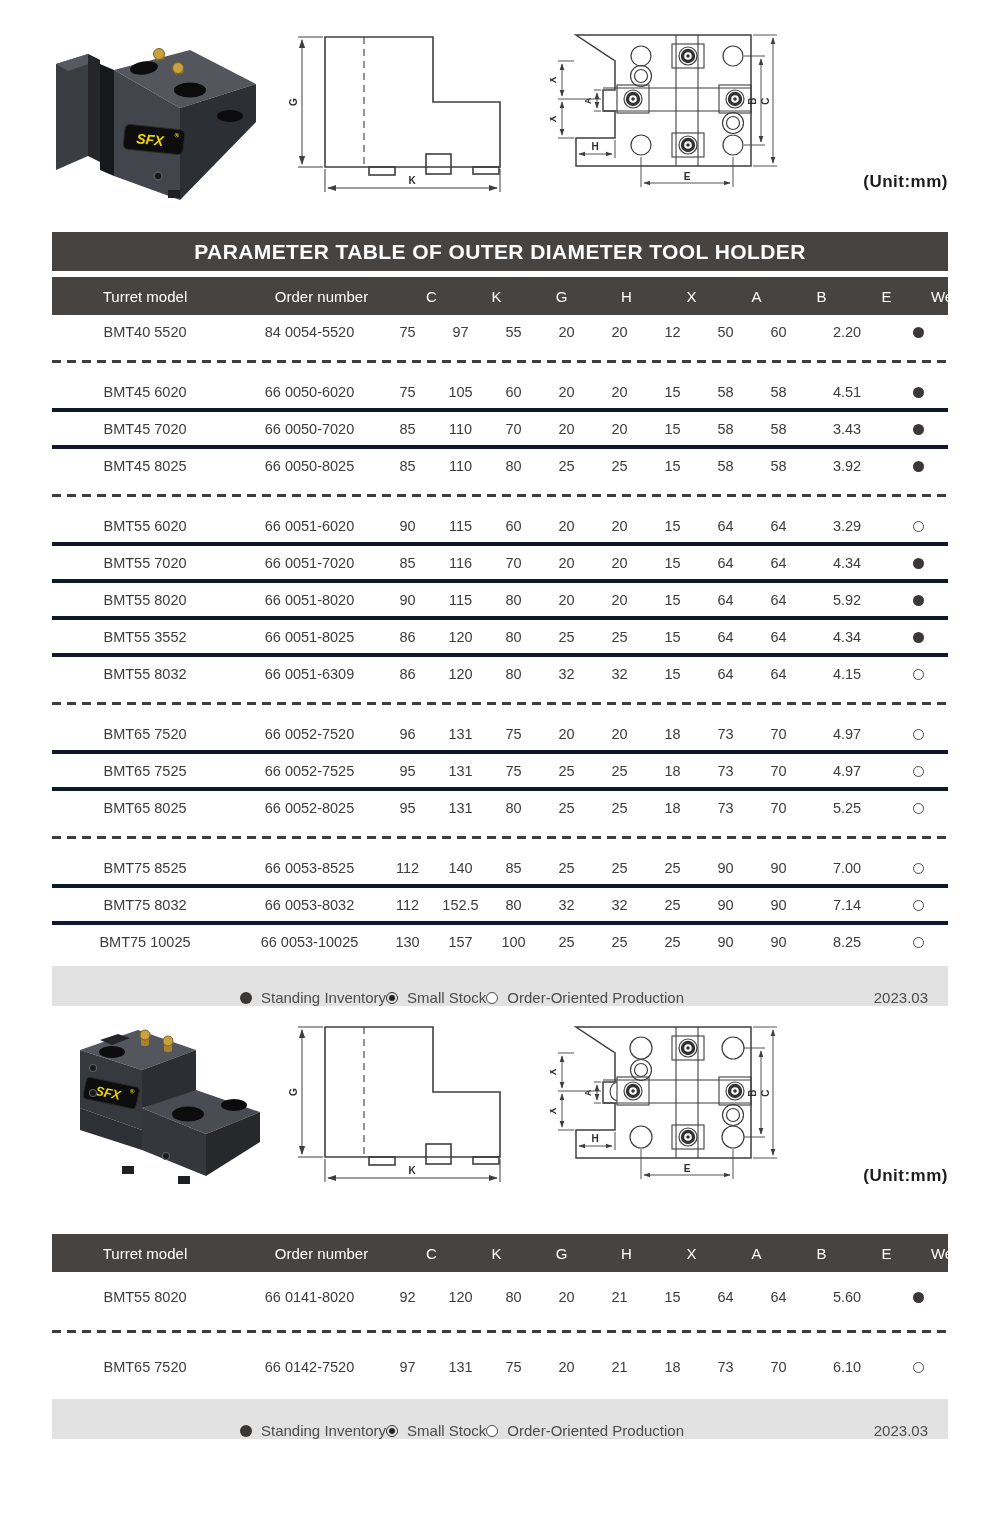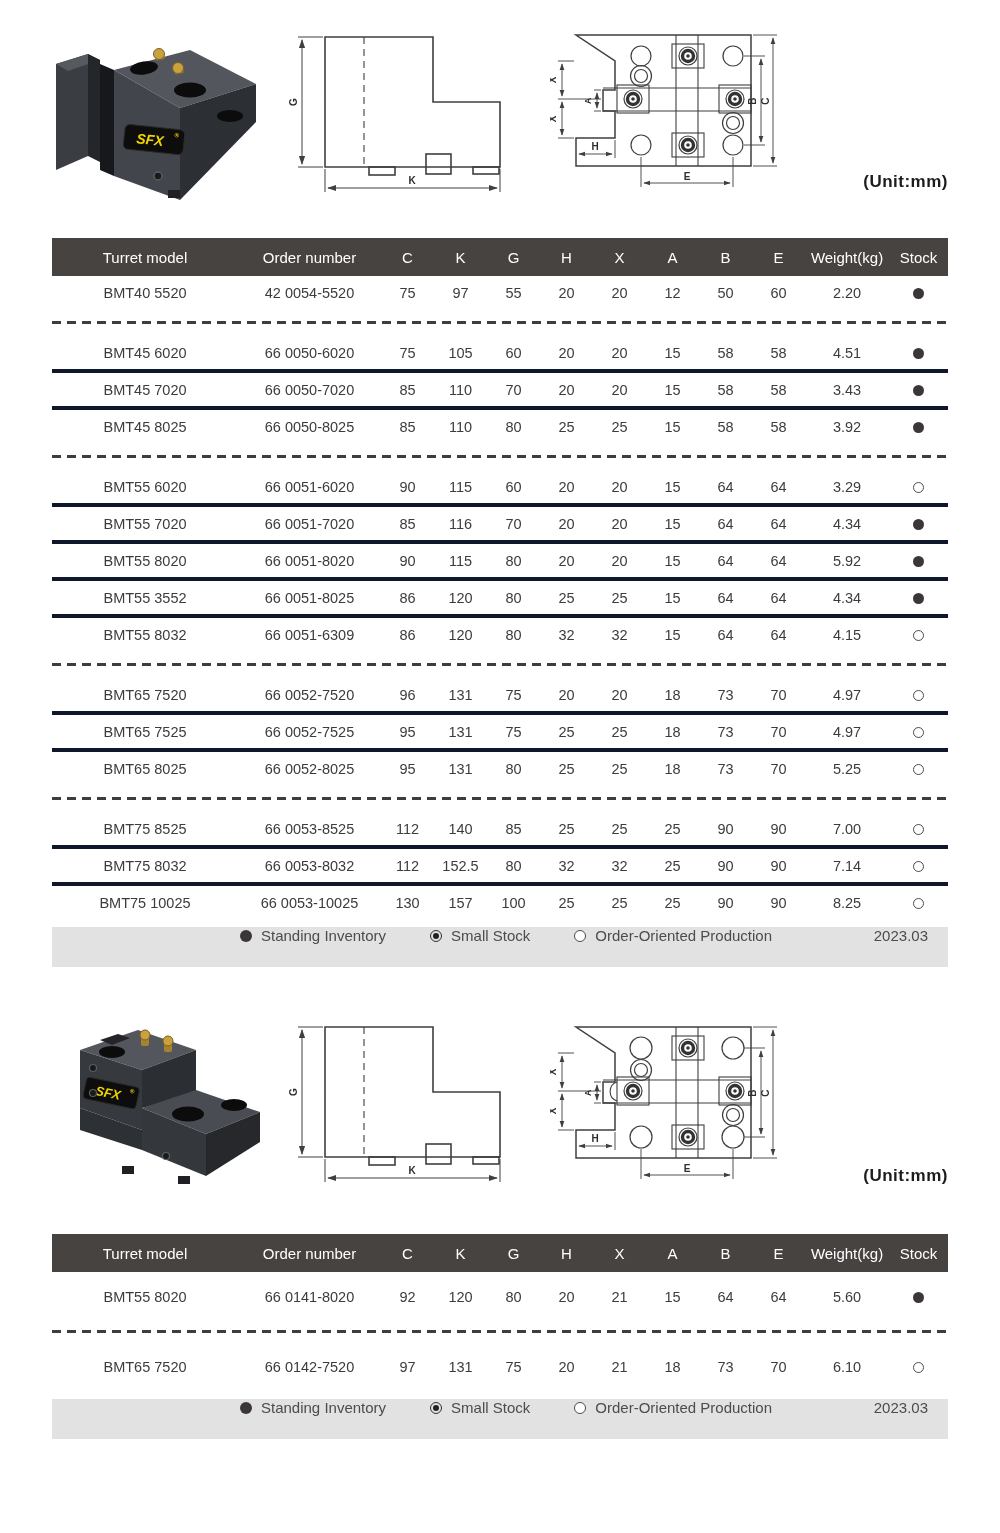--- a/index.html
+++ b/index.html
@@ -5,39 +5,39 @@
   html,body{margin:0;padding:0;background:#fff;}
   .page{position:relative;width:1000px;height:1533px;background:#fff;overflow:hidden;
         font-family:"Liberation Sans","DejaVu Sans",sans-serif;color:#3c3c3c;}
   .abs{position:absolute;}
 
   
   .param-table{position:absolute;left:52px;width:896px;}
   .table-title{background:#474340;color:#fff;font-weight:bold;font-size:21px;
                height:39px;line-height:39px;text-align:center;letter-spacing:.4px;}
   .grid{display:grid;grid-template-columns:186px 143px repeat(8,53px) 84px 59px;align-items:center;}
-  .table-head{background:#474340;color:#fff;height:38px;margin-top:6px;font-size:15px;}
+  .table-head{background:#474340;color:#fff;height:38px;margin-top:6px;font-size:15px;gap:12px;}
   .table-head .hcell{text-align:center;}
   .row{height:33px;}
   .t2 .row{height:49px;}
   .cell{text-align:center;font-size:14.5px;color:#3c3c3c;white-space:nowrap;}
   .group .row:not(:first-child){border-top:4px solid #0f172a;}
   .dashed-sep{height:3px;margin:12px 0;
      background:repeating-linear-gradient(90deg,#3d3d3d 0 9px,transparent 9px 15px);}
   .t2 .dashed-sep{margin:9px 0;}
 
   .dot{width:12px;height:12px;border-radius:50%;display:inline-block;box-sizing:border-box;vertical-align:middle;}
   .dot.filled{background:#3a3736;}
   .dot.ring{border:1.5px solid #4c4c4c;background:#fff;}
   .dot.ring-dot{border:1.5px solid #333;position:relative;}
   .dot.ring-dot::after{content:"";position:absolute;inset:2px;border-radius:50%;background:#222;}
   .stock-cell .dot{width:11px;height:11px;}
 
-  .legend{margin-top:8px;background:#e2e2e2;height:40px;display:flex;align-items:flex-start;
-          gap:44px;padding:0 20px 0 188px;font-size:15px;color:#4c4c4c;}
+  .legend{margin-top:8px;background:#e2e2e2;height:40px;display:flex;align-items:flex-end;
+          padding:0 20px 0 188px;font-size:15px;color:#4c4c4c;}
   .legend-item{display:flex;align-items:center;gap:9px;white-space:nowrap;}
   .legend-date{margin-left:auto;}
 
   
   .unit-label{position:absolute;right:52px;font-size:17px;font-weight:bold;color:#1c1c1c;letter-spacing:.5px;}
   .dim{font-size:10px;fill:#2e2e2e;font-weight:bold;text-anchor:middle;
        font-family:"Liberation Sans","DejaVu Sans",sans-serif;}
   .dim.small{font-size:8.5px;}
   svg{display:block;}
   .logo-text{font-style:italic;font-weight:bold;fill:#f2d500;
@@ -174,39 +174,40 @@
     <text x="41" y="85" transform="rotate(-90 41 85)" class="dim small">A</text>
     <text x="45" y="134" class="dim">H</text>
     <text x="137" y="164" class="dim">E</text>
     <text x="206" y="85" transform="rotate(-90 206 85)" class="dim">B</text>
     <text x="219" y="85" transform="rotate(-90 219 85)" class="dim">C</text>
   </svg>
 
   <div class="unit-label" style="top:172px">(Unit:mm)</div>
 
   <div class="param-table" id="table-0" style="top:232px">
+    <div class="table-title">PARAMETER TABLE OF OUTER DIAMETER TOOL HOLDER</div>
     <div class="table-head grid">
         <div class="hcell">Turret model</div>
         <div class="hcell">Order number</div>
         <div class="hcell">C</div>
         <div class="hcell">K</div>
         <div class="hcell">G</div>
         <div class="hcell">H</div>
         <div class="hcell">X</div>
         <div class="hcell">A</div>
         <div class="hcell">B</div>
         <div class="hcell">E</div>
         <div class="hcell">Weight(kg)</div>
         <div class="hcell">Stock</div>
       </div>
     <div class="table-body">
         <div class="group">
           <div class="row grid">
             <div class="cell">BMT40 5520</div>
-            <div class="cell">42 0054-5520</div>
+            <div class="cell">84 0054-5520</div>
             <div class="cell">75</div>
             <div class="cell">97</div>
             <div class="cell">55</div>
             <div class="cell">20</div>
             <div class="cell">20</div>
             <div class="cell">12</div>
             <div class="cell">50</div>
             <div class="cell">60</div>
             <div class="cell">2.20</div>
             <div class="cell stock-cell"><span class="dot filled"></span></div>

